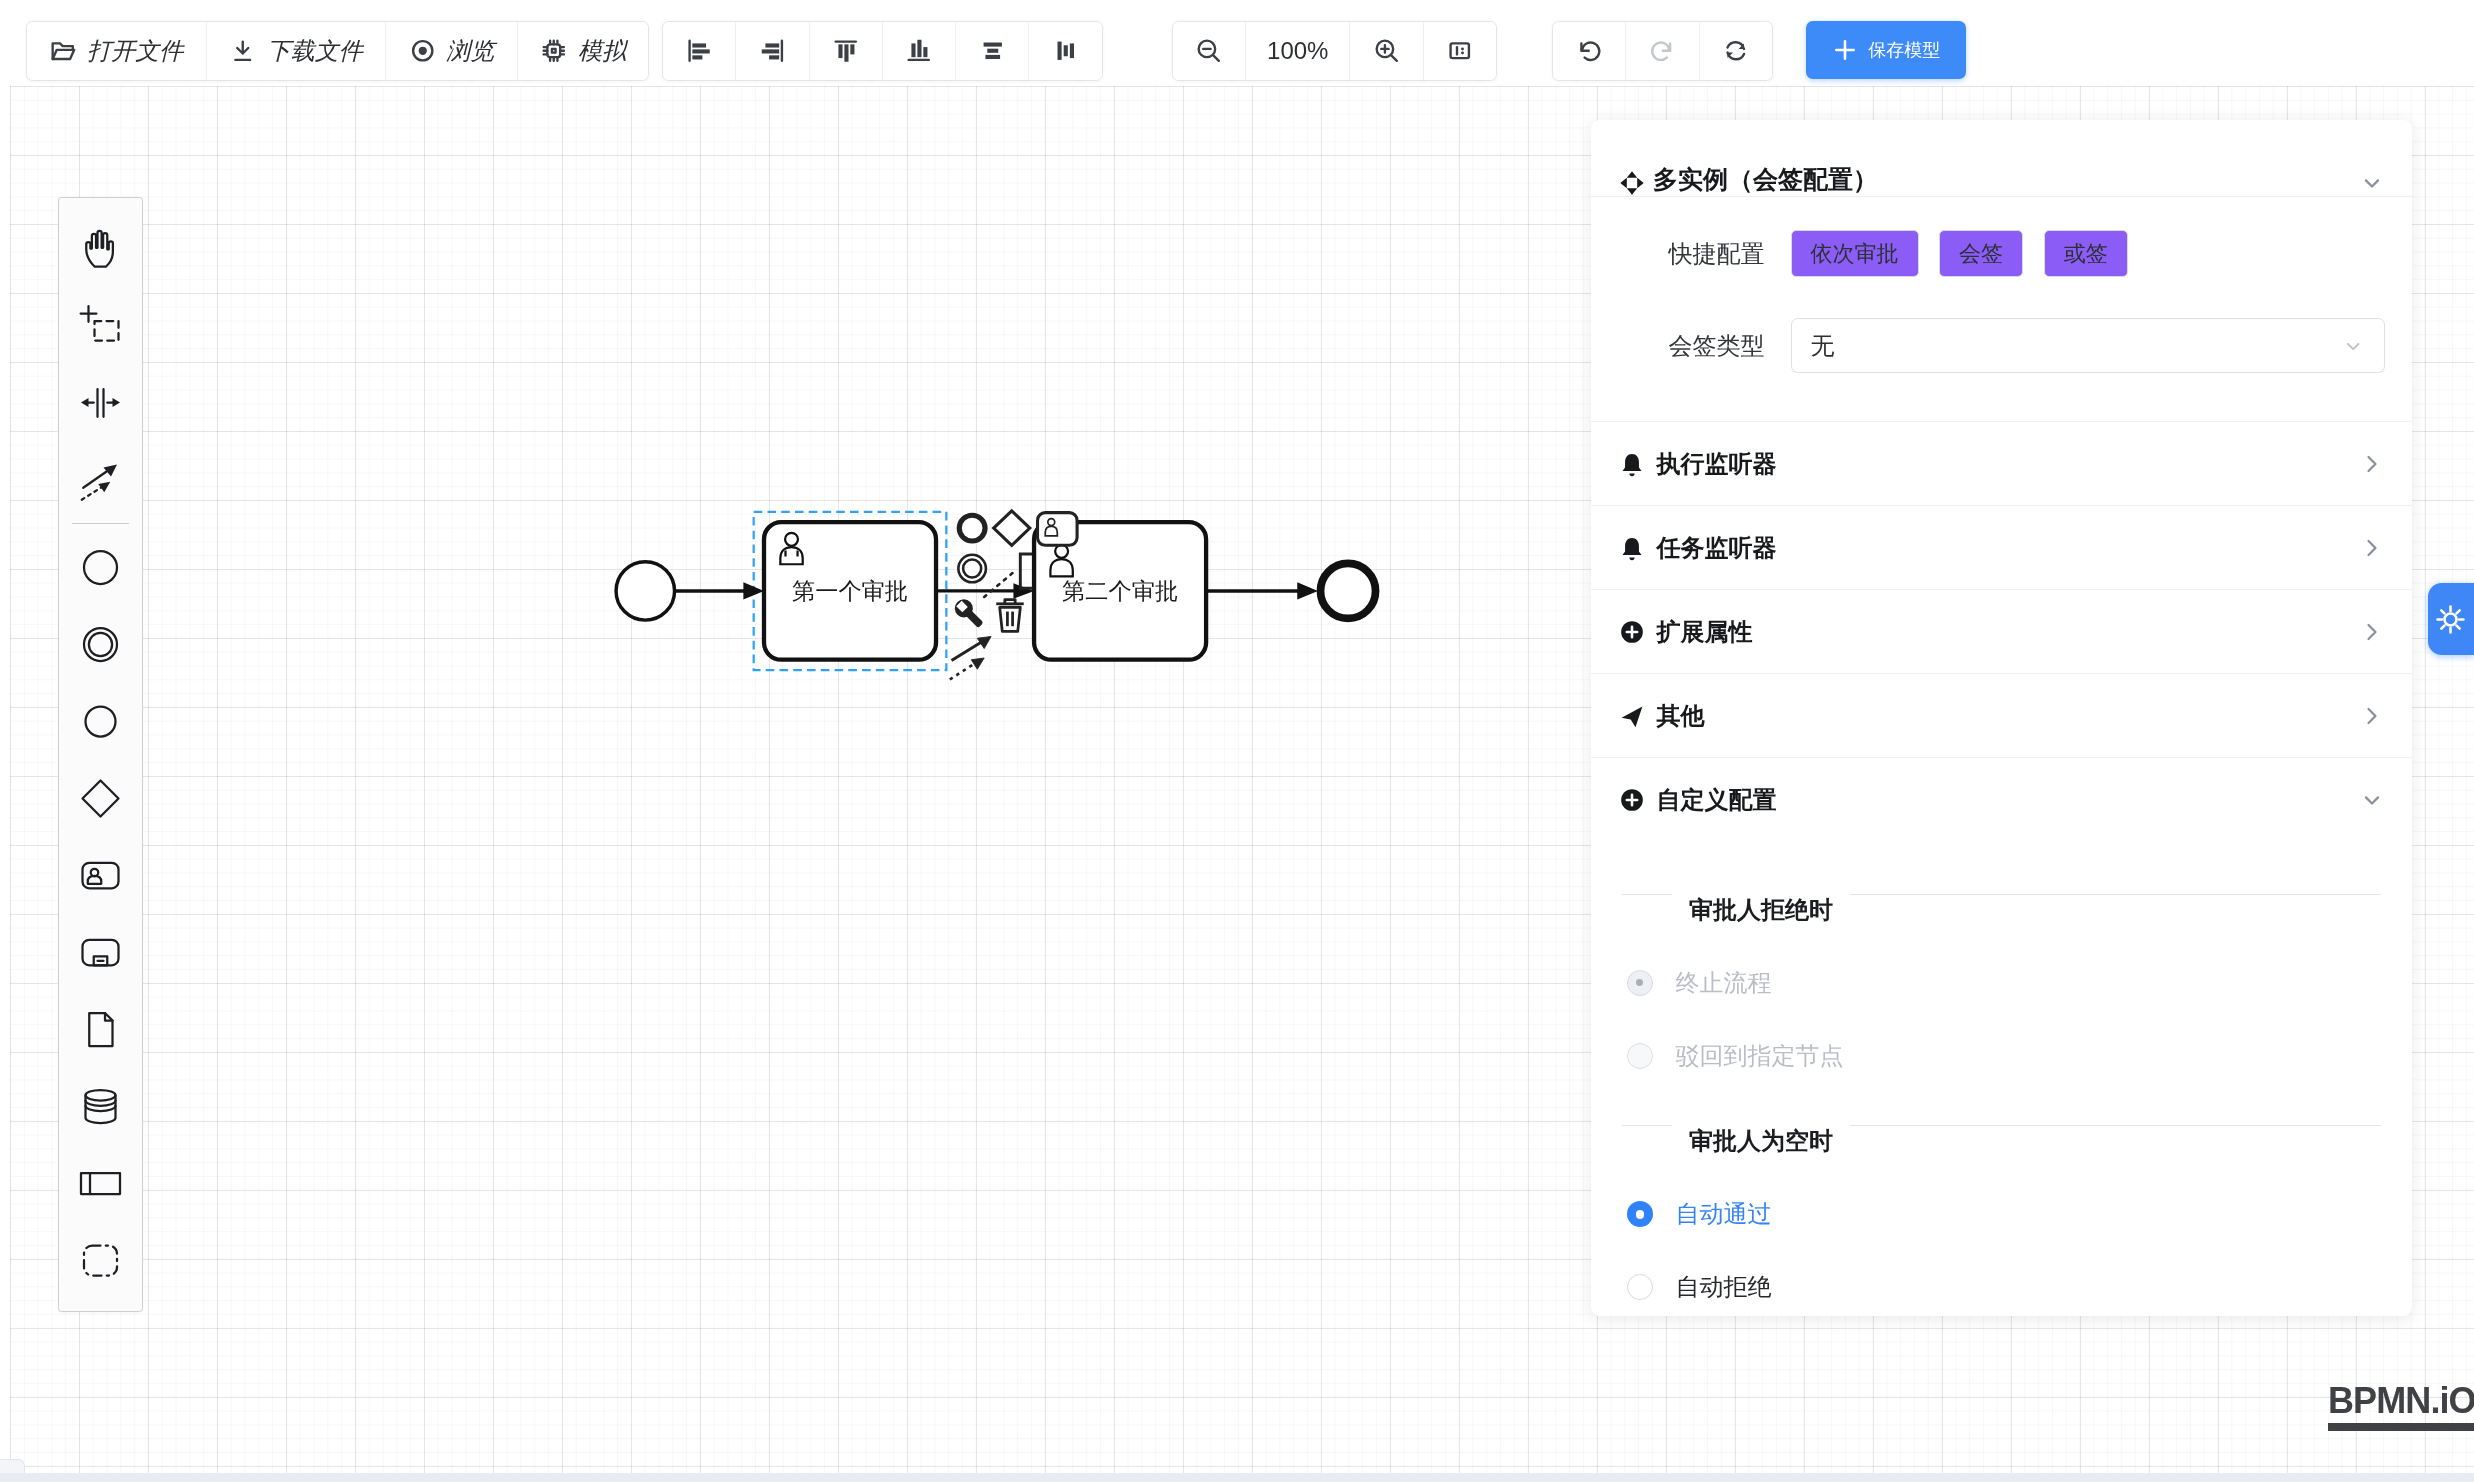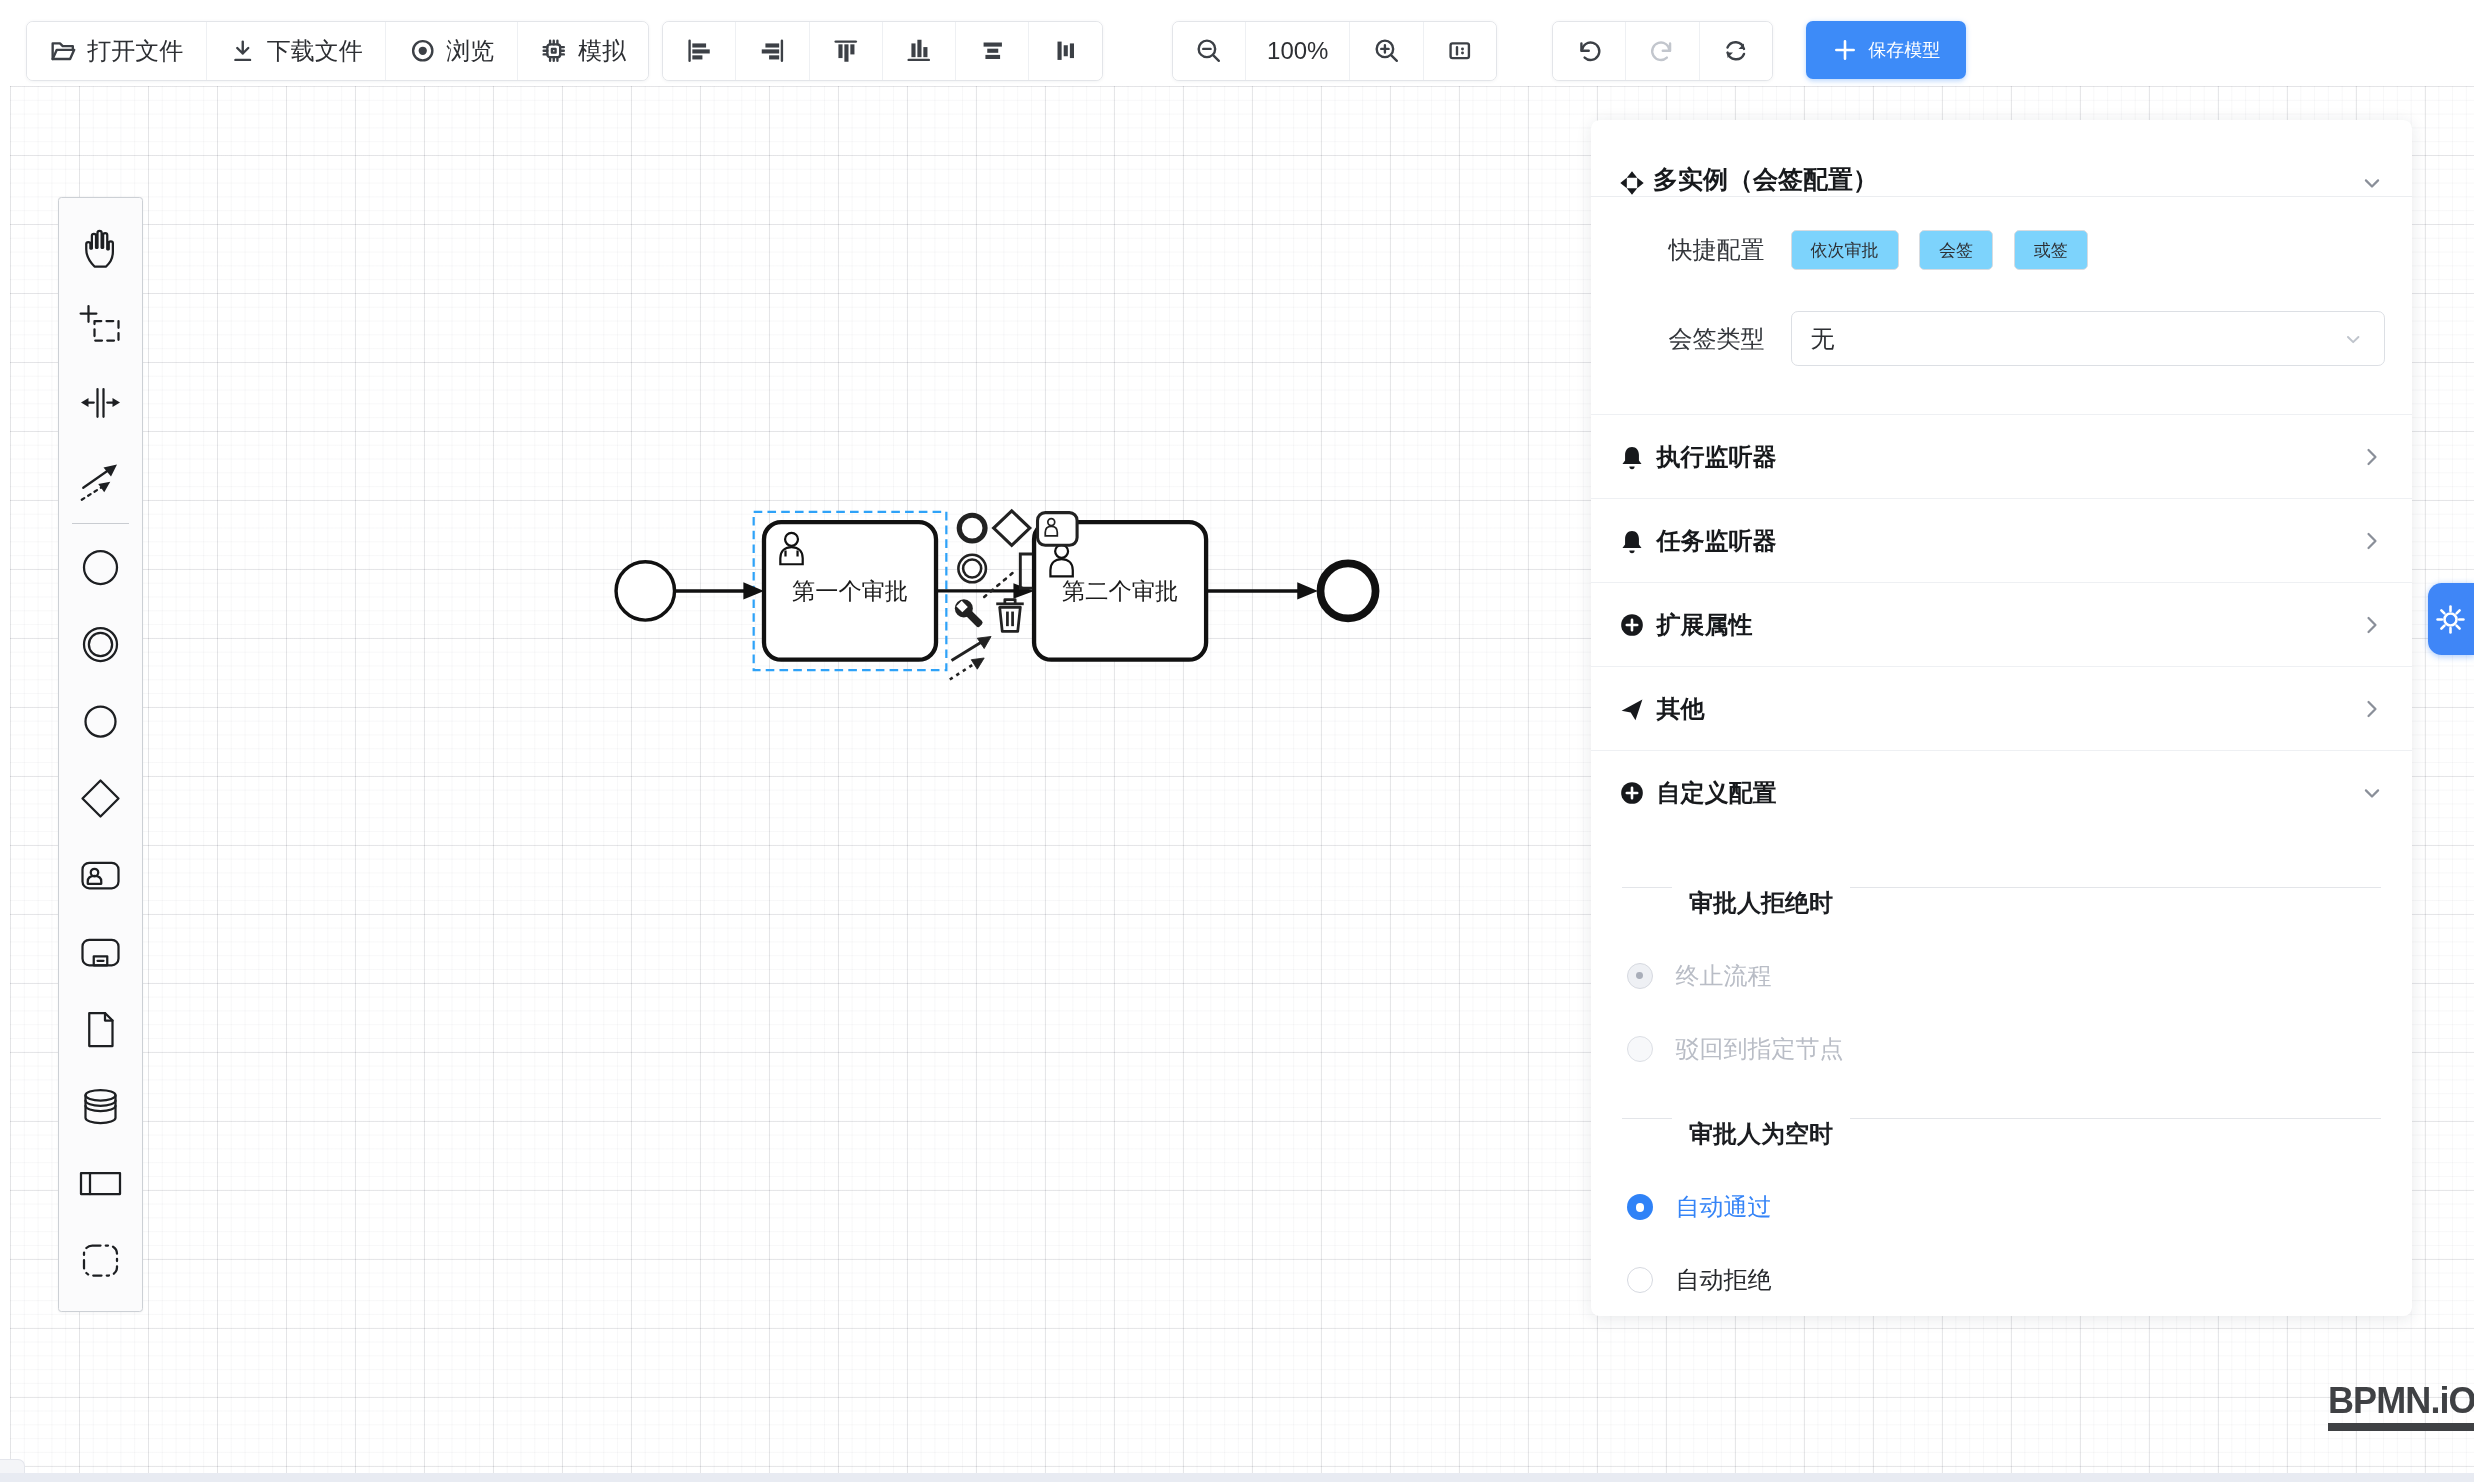--- a/index.html
+++ b/index.html
@@ -45,21 +45,21 @@
   
   .panel{position:absolute;left:1591px;top:120px;width:821px;height:1196px;background:#fff;border-radius:8.6px;
     box-shadow:0 2.6px 15.5px rgba(25,35,60,.10);overflow:hidden;font-size:24px;}
   .panel-header{height:76px;display:flex;align-items:flex-end;padding:0 27.5px;border-bottom:0.9px solid #ebedf0;}
   .panel-header .title{font-weight:bold;font-size:25px;color:#17191c;margin-left:8.6px;}
   .panel-header .spacer{flex:1;}
   .chev{stroke:#8a8f99;fill:none;stroke-width:2.6;stroke-linecap:round;stroke-linejoin:round;}
   .form-row{display:flex;align-items:center;padding:0 27.5px;}
   .form-label{width:146px;text-align:right;margin-right:26px;color:#33363b;flex:none;}
   .quick-btns{display:flex;gap:20.6px;}
-  .quick-btn{border:0.9px solid #d8dbe0;border-radius:5.2px;background:#7dd3fc;padding:7.7px 19px;font-size:17px;color:#2d2f33;cursor:pointer;}
+  .quick-btn{border:0.9px solid #d8dbe0;border-radius:5.2px;background:#8b5cf6;padding:7.7px 19px;font-size:22px;color:#2d2f33;cursor:pointer;}
   .select-box{flex:1;height:53px;border:0.9px solid #dcdfe4;border-radius:6.9px;display:flex;align-items:center;
     padding:0 19px;color:#2d2f33;cursor:pointer;background:#fff;}
   .select-box .val{flex:1;}
   .sections{margin-top:48px;}
   .section-row{height:83px;display:flex;align-items:center;gap:12px;padding:0 27.5px;border-top:0.9px solid #eef0f3;cursor:pointer;}
   .section-row .lbl{font-weight:bold;color:#17191c;}
   .section-row .spacer{flex:1;}
   .custom-block{padding:0 31px;}
   .titled-divider{display:flex;align-items:flex-start;margin-top:53px;}
   .titled-divider .seg{width:50px;border-top:1.7px solid #e3e5e9;}
@@ -170,21 +170,21 @@
         <line x1="1106" y1="768" x2="1140" y2="747" stroke-width="3.4"></line>
         <polygon points="1152,740 1136,742 1144,754"></polygon>
         <line x1="1104" y1="790" x2="1132" y2="772" stroke-width="3" stroke-dasharray="4 5"></line>
         <polygon points="1144,765 1129,767 1136,778"></polygon>
       </g>
     </g>
   </svg>
 
   <div class="topbar-strip"></div>
 
-  <div class="tb-group" style="left:26px;">
+  <div class="tb-group" style="left:26px;font-style:italic;">
     <div class="tb-btn">
       <svg width="27.5" height="27.5" viewBox="0 0 30 30">
         <path class="icon-stroke" d="M4 24 V7 h8 l3 3 h11 v4"></path>
         <path class="icon-stroke" d="M4 24 l4.5 -10 h19 l-4.5 10 z"></path>
       </svg>
       <span>打开文件</span>
     </div>
     <div class="tb-btn">
       <svg width="27.5" height="27.5" viewBox="0 0 30 30">
         <path class="icon-stroke" d="M15 5 v13 M15 18 l-6 -6 M15 18 l6 -6 M7 25 h16"></path>

